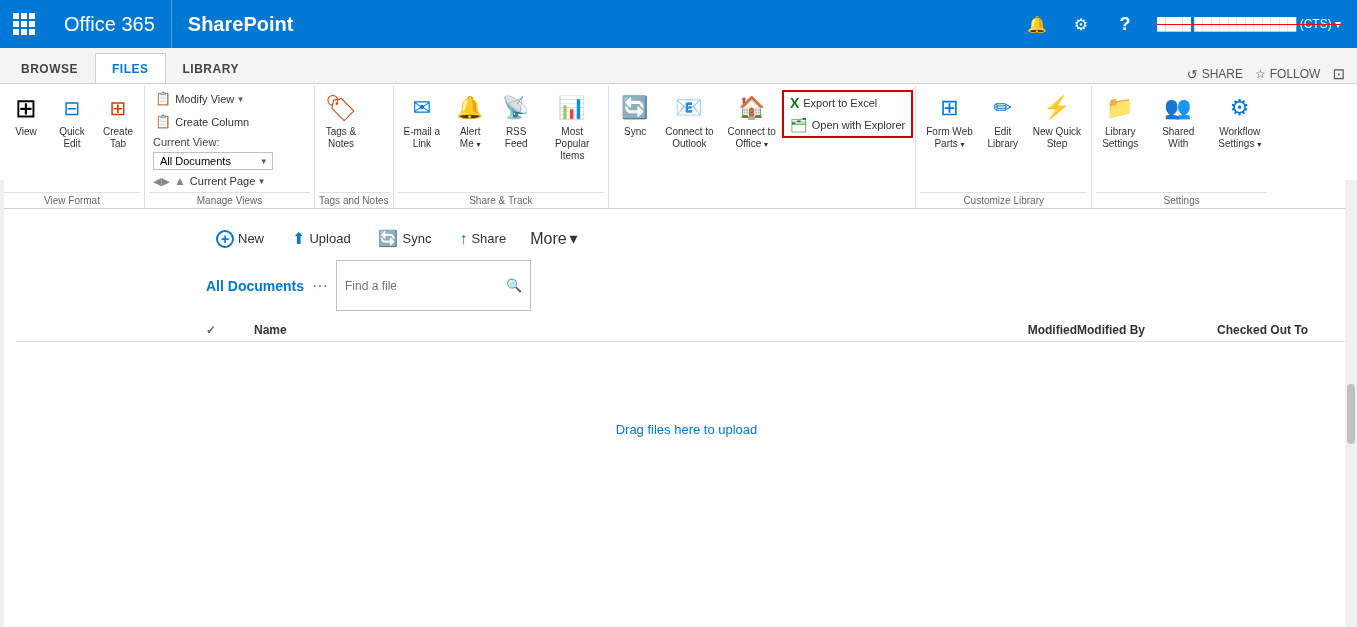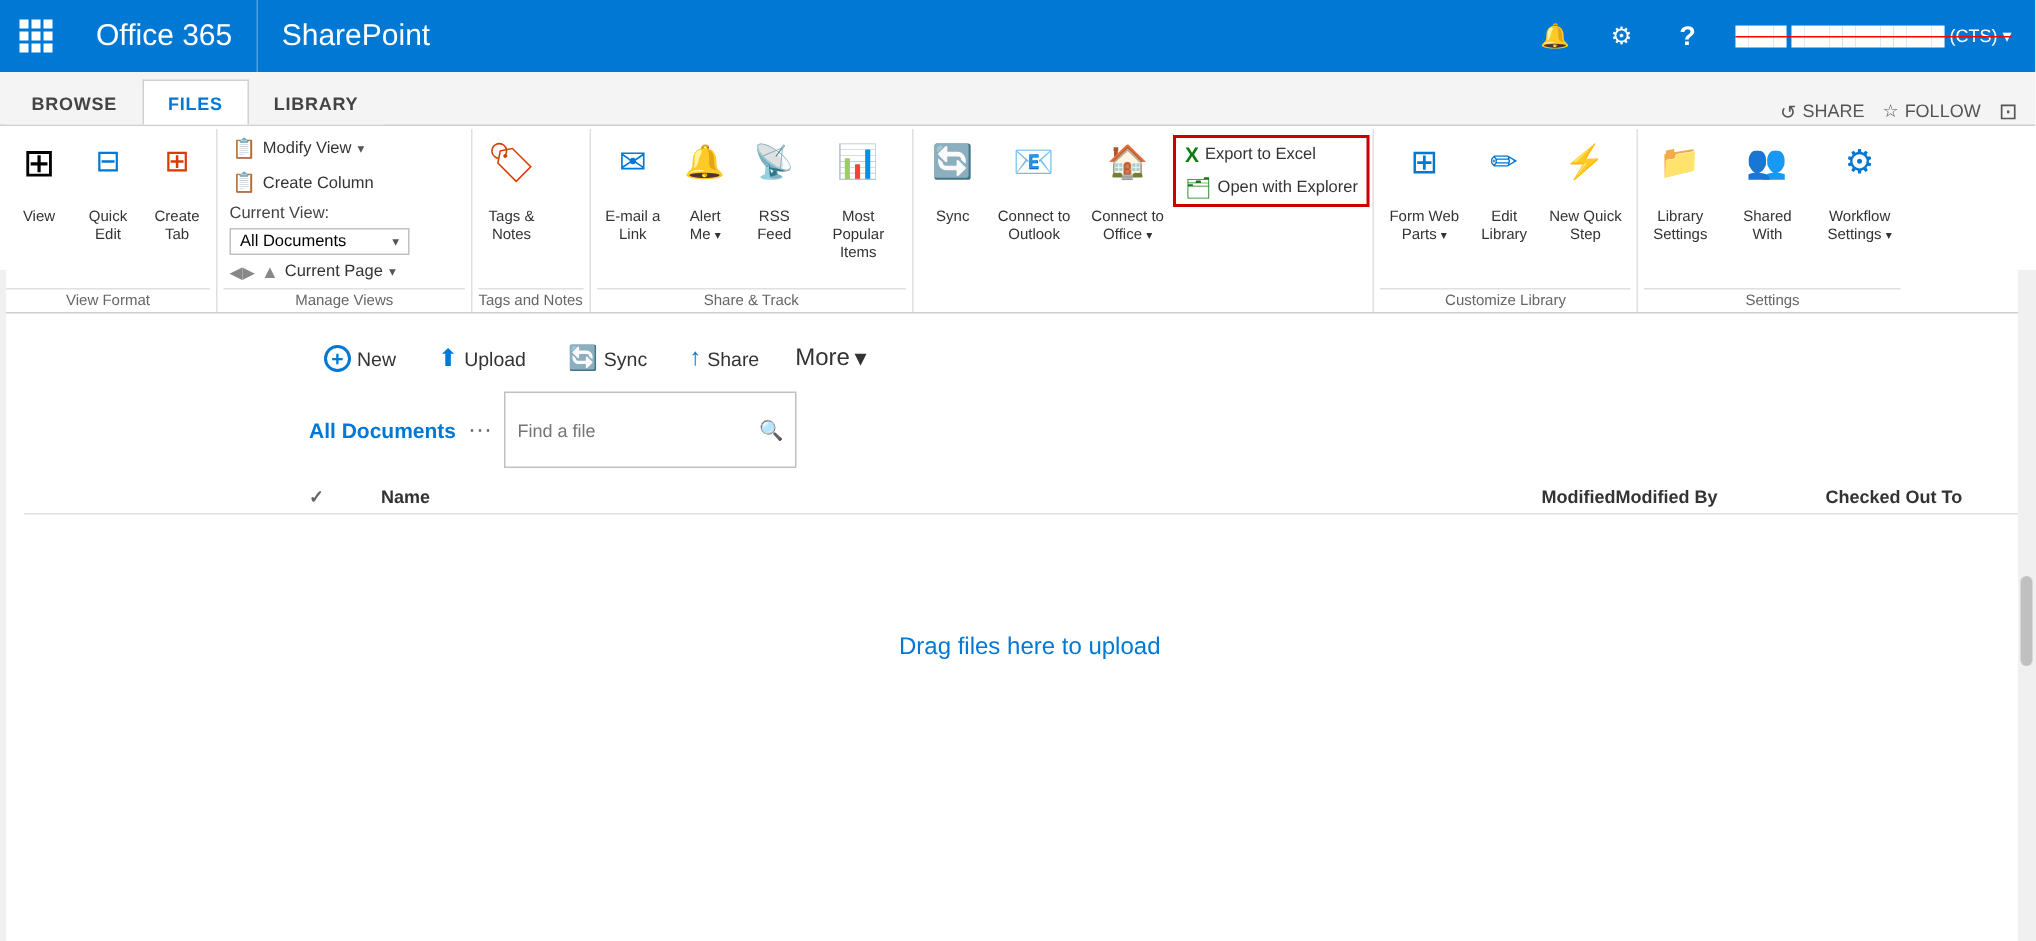--- a/index.html
+++ b/index.html
@@ -34,21 +34,21 @@
       font-size: 20px;
       font-weight: 300;
       padding: 0 16px;
       border-right: 1px solid rgba(255,255,255,0.3);
       height: 48px;
       display: flex;
       align-items: center;
     }
     .top-nav-site-name {
       font-size: 20px;
-      font-weight: 400;
+      font-weight: 700;
       padding: 0 16px;
       color: white;
       flex: 1;
     }
     .top-nav-icons {
       display: flex;
       align-items: center;
       gap: 4px;
       padding-right: 8px;
     }
@@ -168,21 +168,20 @@
       justify-content: center;
       width: 32px;
       height: 32px;
     }
     .ribbon-btn-label {
       font-size: 10px;
       text-align: center;
       color: #333;
       line-height: 1.2;
       max-width: 52px;
-      margin-top: 13px;
     }
     .ribbon-btn-small {
       display: flex;
       align-items: center;
       gap: 4px;
       padding: 3px 6px;
       cursor: pointer;
       border-radius: 2px;
       white-space: nowrap;
       font-size: 11px;
@@ -299,21 +298,21 @@
     .th-icon { width: 24px; }
     .th-name { flex: 1; min-width: 120px; }
     .th-modified { min-width: 140px; text-align: right; }
     .th-modified-by { min-width: 140px; }
     .th-checked-out { min-width: 140px; }
 
     .drag-upload {
       padding: 80px 0 0 0;
       text-align: center;
       color: #0078d4;
-      font-size: 16px;
+      font-size: 13px;
     }
 
     
     .scroll-area {
       position: fixed;
       right: 0;
       top: 180px;
       bottom: 0;
       width: 12px;
       background: #f0f0f0;

